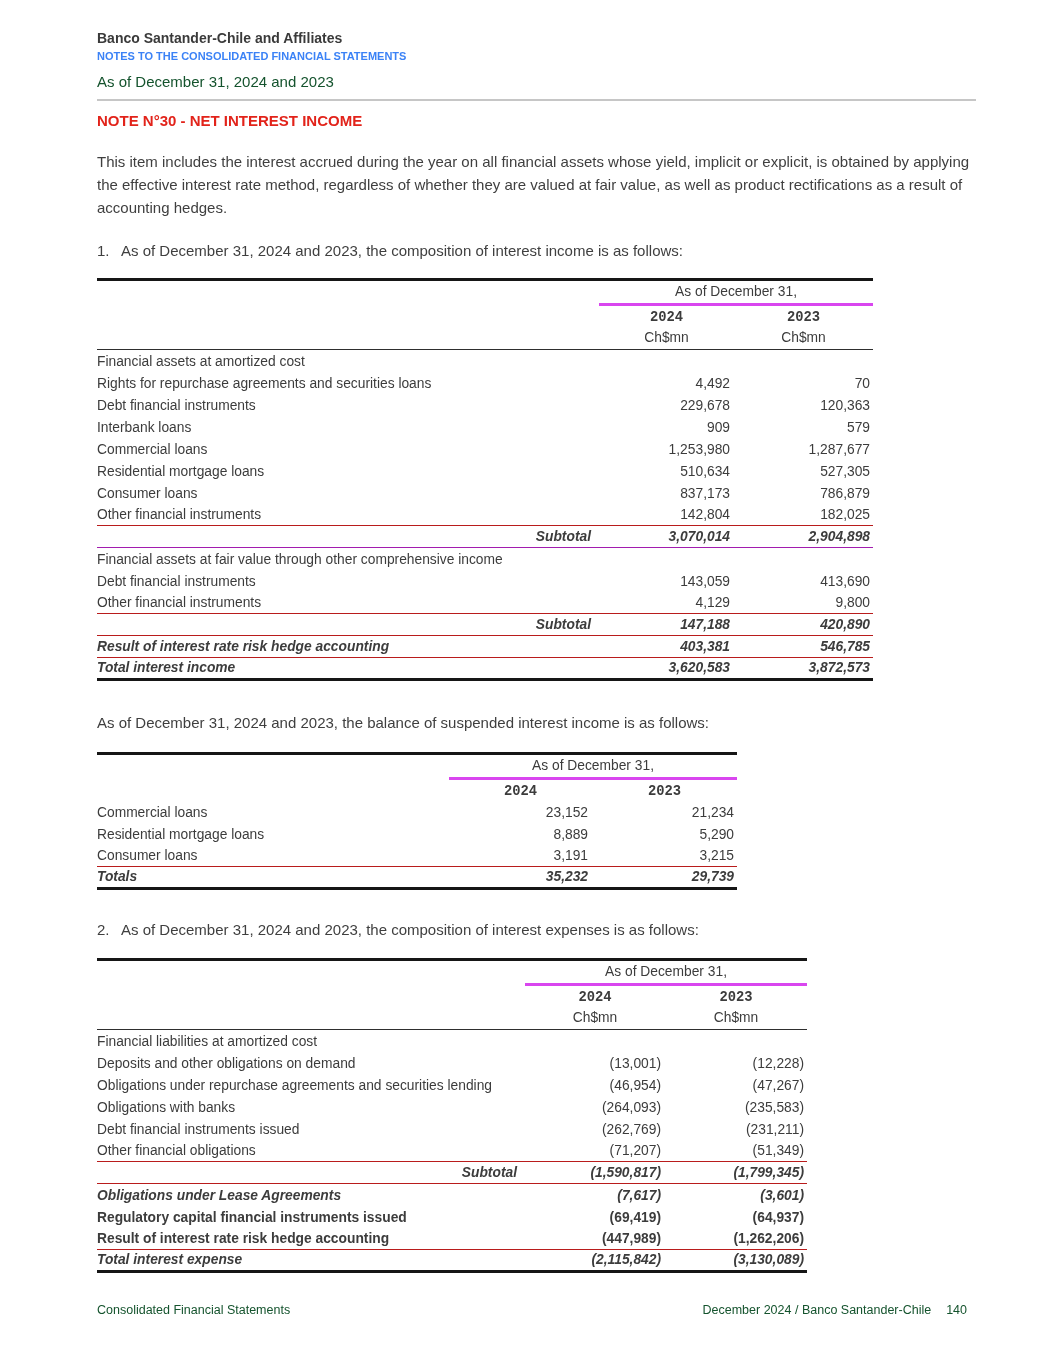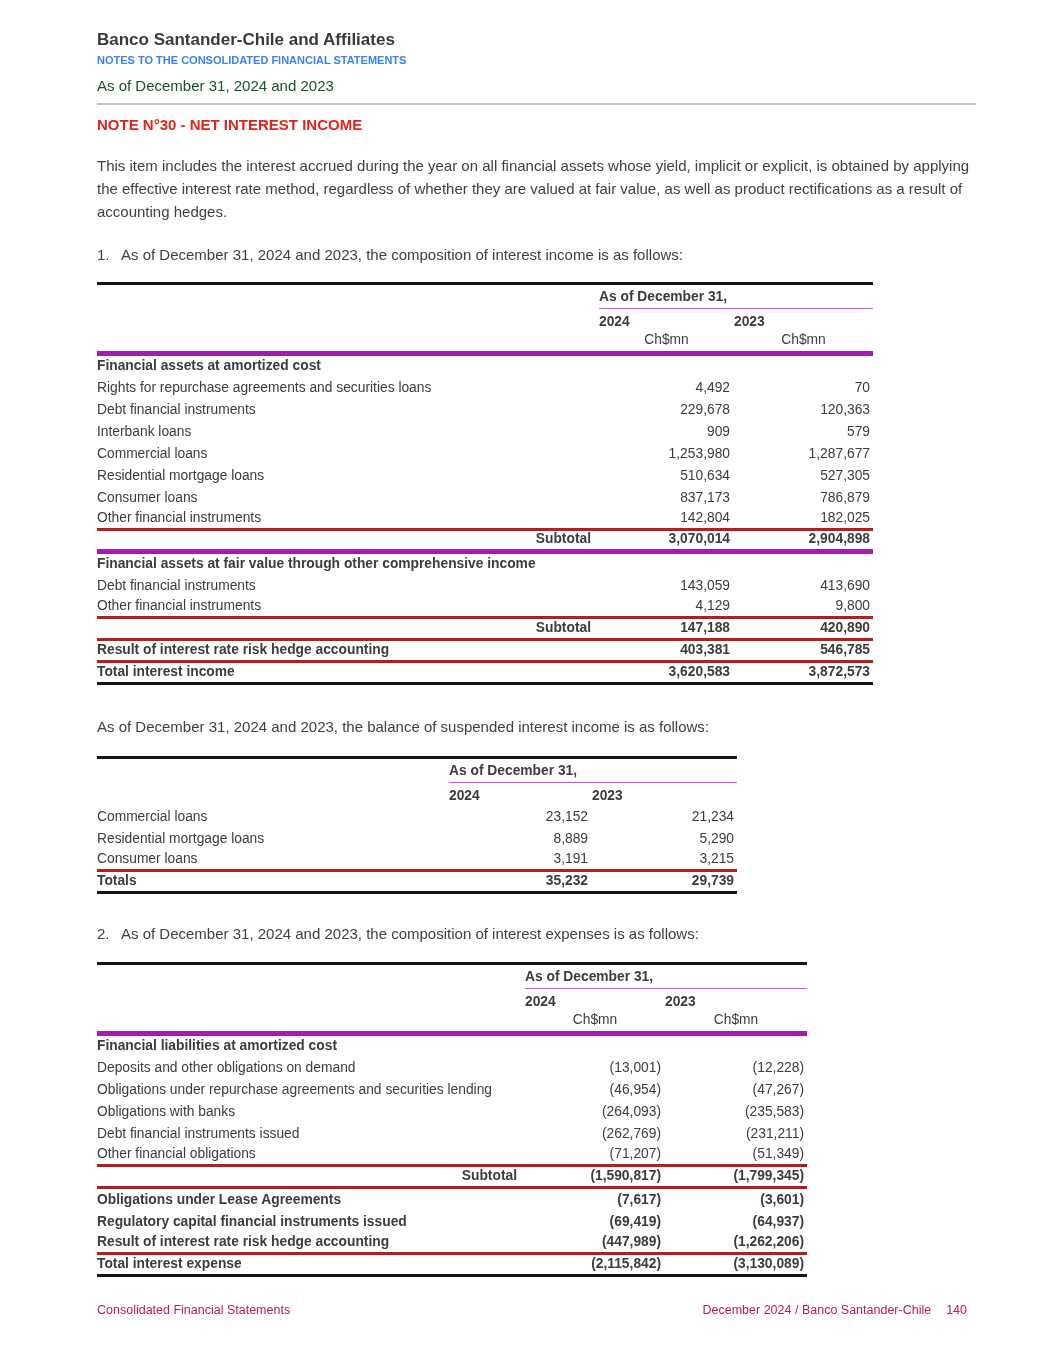--- a/index.html
+++ b/index.html
@@ -9,21 +9,21 @@
     width: 1055px;
     height: 1365px;
     background: #ffffff;
     font-family: "Liberation Sans", "DejaVu Sans", sans-serif;
     color: #3f3f3f;
     overflow: hidden;
   }
   .content { padding: 30px 80px 0 97px; }
 
   
-  .company   { font-size: 17px; font-weight: bold; color: #3a3a3a; }
+  .company   { font-size: 14px; font-weight: bold; color: #3a3a3a; }
   .doc-title { margin-top: 4px; font-size: 11px; font-weight: bold; color: #3b82f6; }
   .doc-date  { margin-top: 11px; font-size: 15px; color: #14532d; }
   .head-rule { margin-top: 9px; width: 879px; border: none; border-top: 2px solid #c6c6c6; }
   .note-title{ margin-top: 11px; font-size: 15px; font-weight: bold; color: #E2231A; }
 
   
   .intro { margin-top: 21px; width: 874px; font-size: 15px; line-height: 23px; color: #3f3f3f; }
   .num-item { margin-top: 23px; display: flex; width: 874px; font-size: 15px; color: #3f3f3f; }
   .num-item .no { width: 24px; flex: 0 0 24px; }
   .mid-text { margin-top: 33px; width: 874px; font-size: 15px; color: #3f3f3f; }
@@ -36,43 +36,43 @@
     color: #3c3c3c;
     border-top: 3px solid #161616;
     border-bottom: 3px solid #161616;
   }
   table.fin.t1 { margin-top: 19px; width: 776px; }
   table.fin.t2 { margin-top: 21px; width: 640px; }
   table.fin.t3 { margin-top: 20px; width: 710px; }
 
   table.fin td { vertical-align: bottom; }
   .h-span td.span-h {
-    font-weight: bold; height: 25px;
-    border-bottom: 1px solid #d946ef; padding-bottom: 4px;
+    text-align: center; font-weight: normal; height: 25px;
+    border-bottom: 3px solid #d946ef; padding-bottom: 4px;
   }
-  .h-years td { text-align: left; font-weight: bold; height: 22px; padding-bottom: 2px; }
+  .h-years td { text-align: center; font-weight: bold; height: 22px; padding-bottom: 2px; font-family: Liberation Mono, monospace; }
   .h-unit  td { text-align: center; font-weight: normal; height: 23px; padding-bottom: 4px; }
   .h-unit > td { border-bottom: 1.5px solid #2e2e2e; }
   td.corner { text-align: left; font-weight: bold; }
 
   tbody tr { height: 22px; }
   tbody td.lbl { text-align: left; padding-bottom: 3px; }
   tbody td.num { text-align: right; padding-right: 4px; padding-bottom: 3px; }
   tbody td.num.last { padding-right: 3px; }
 
-  tr.row-section td { font-weight: bold; border-top: 5px solid #a21caf; }
-  tr.row-subtotal td, tr.row-bold td, tr.row-total td { font-weight: bold; border-top: 3px solid #b91c1c; }
+  tr.row-section td { font-weight: normal; border-top: 1px solid #a21caf; }
+  tr.row-subtotal td, tr.row-bold td, tr.row-total td { font-weight: bold; border-top: 1px solid #b91c1c; font-style: italic; }
   tr.row-boldplain td { font-weight: bold; }
   tr.row-subtotal td.lbl { text-align: right; padding-right: 8px; }
 
   
   .footer {
     position: absolute; top: 1303px; left: 97px; right: 88px;
     display: flex; justify-content: space-between; align-items: baseline;
-    font-size: 12.5px; color: #be185d;
+    font-size: 12.5px; color: #14532d;
   }
   .footer .pageno { margin-left: 15px; }
 </style>
 </head>
 <body>
 
 <div class="page">
   <div class="content">
 
     <div class="company">Banco Santander-Chile and Affiliates</div>

